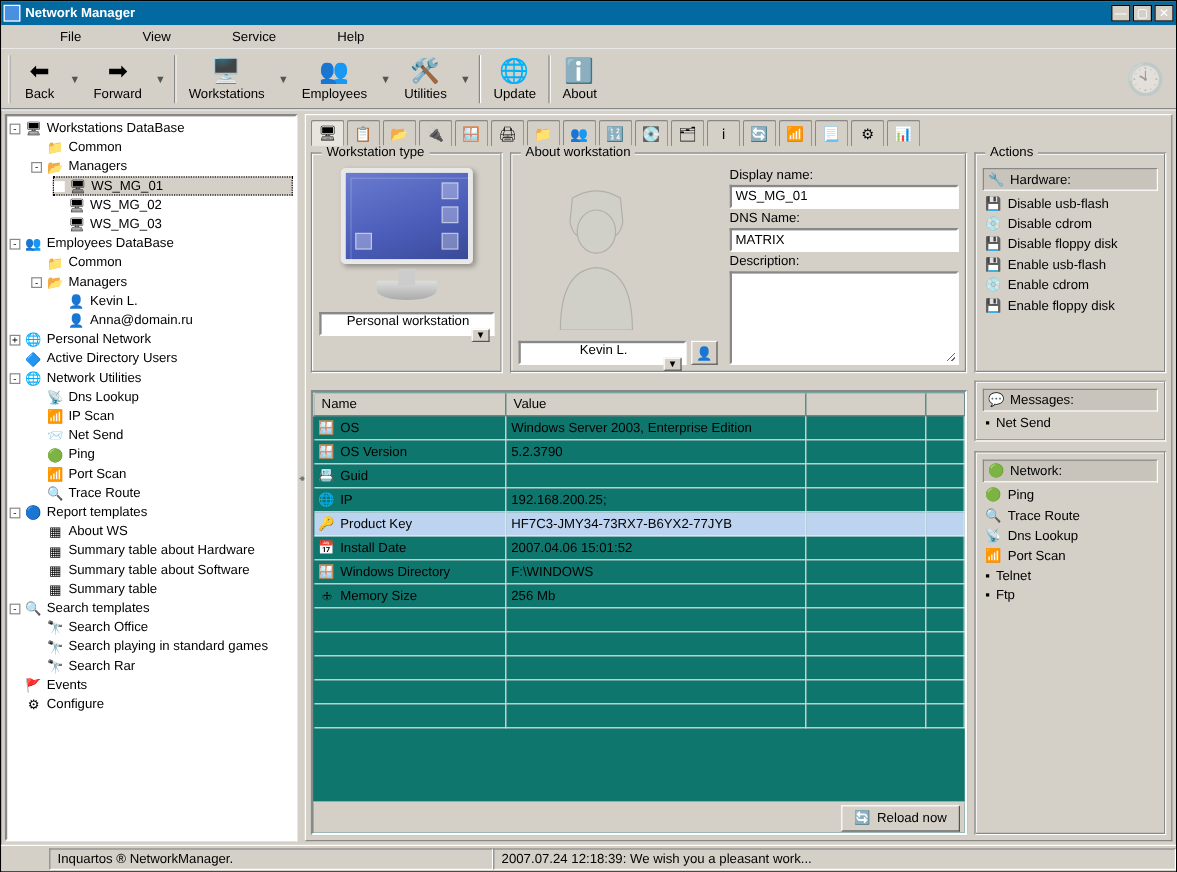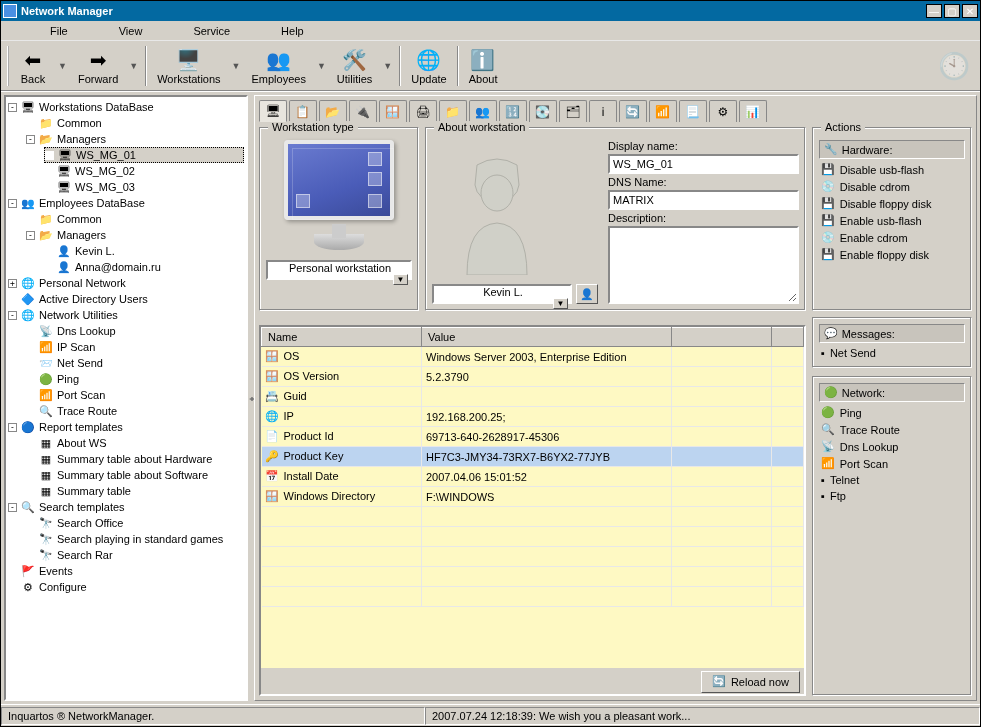--- a/index.html
+++ b/index.html
@@ -75,36 +75,36 @@
   .icon-btn { width: 22px; height: 20px; border: 1px solid; border-color: #fff #555 #555 #fff; background: #d4d0c8; display: flex; align-items: center; justify-content: center; font-size: 11px; cursor: pointer; }
 
   
   .groupbox { border: 1px solid; border-color: #888 #fff #fff #888; box-shadow: inset -1px -1px 0 #888, inset 1px 1px 0 #fff; padding: 12px 6px 6px 6px; position: relative; background: #d4d0c8; }
   .groupbox > .glegend { position: absolute; top: -7px; left: 8px; background: #d4d0c8; padding: 0 4px; font-size: 11px; }
   .right-panel { width: 160px; display: flex; flex-direction: column; gap: 8px; }
   .section-header { background: #c8c4bc; border: 1px solid; border-color: #888 #fff #fff #888; padding: 2px 4px; display: flex; align-items: center; gap: 4px; font-size: 11px; margin-bottom: 2px; }
   .action-link { display: flex; align-items: center; gap: 5px; padding: 2px 2px; cursor: pointer; font-size: 11px; }
 
   
-  .main-bottom { flex: 1; margin-top: 8px; display: flex; flex-direction: column; border: 2px solid; border-color: #888 #fff #fff #888; background: #fef9c3; overflow: hidden; }
+  .main-bottom { flex: 1; margin-top: 8px; display: flex; flex-direction: column; border: 2px solid; border-color: #888 #fff #fff #888; background: #0f766e; overflow: hidden; }
   .tbl { flex: 1; overflow-y: scroll; }
   .tbl table { width: 100%; border-collapse: collapse; font-size: 11px; }
   .tbl th { background: #d4d0c8; border: 1px solid; border-color: #fff #888 #888 #fff; padding: 3px 6px; text-align: left; font-weight: normal; height: 18px; position: sticky; top: 0; }
   .tbl td { border-bottom: 1px solid #e8e8e8; border-right: 1px solid #e8e8e8; padding: 2px 4px; height: 20px; vertical-align: middle; }
   .tbl tr.sel td { background: #bcd4f0; }
   .tbl td.iconcell { width: 160px; }
   .tbl td.iconcell .tcicon { display: inline-block; width: 14px; text-align: center; margin-right: 4px; font-size: 11px; }
 
   .reload-bar { height: 26px; display: flex; align-items: center; justify-content: flex-end; padding: 2px 4px; border-top: 1px solid #d4d0c8; background:#d4d0c8;}
   .btn { height: 22px; padding: 0 10px; border: 1px solid; border-color: #fff #555 #555 #fff; background: #d4d0c8; cursor: pointer; display: flex; align-items: center; gap: 5px; font-size: 11px; }
 
   
   .statusbar { height: 22px; background: #d4d0c8; border-top: 1px solid #fff; display: flex; align-items: center; font-size: 11px; }
   .statusbar .cell { border: 1px solid; border-color: #888 #fff #fff #888; height: 18px; padding: 2px 6px; display: flex; align-items: center; }
-  .statusbar .cell.c1 { width: 424px; }
+  .statusbar .cell.c1 { width: 370px; margin-left: 40px; }
   .statusbar .cell.c2 { flex: 1; }
 
   
   ::-webkit-scrollbar { width: 16px; height: 16px; }
   ::-webkit-scrollbar-track { background: #e8e8e8; }
   ::-webkit-scrollbar-thumb { background: #d4d0c8; border: 1px solid; border-color: #fff #555 #555 #fff; }
   ::-webkit-scrollbar-button { background: #d4d0c8; border: 1px solid; border-color: #fff #555 #555 #fff; height: 16px; }
 
 </style>
 </head>
@@ -472,41 +472,41 @@
                     <td></td>
                     <td></td>
                     <td></td>
                   </tr>
                   <tr>
                     <td class="iconcell"><span class="tcicon">🌐</span>IP</td>
                     <td>192.168.200.25;</td>
                     <td></td>
                     <td></td>
                   </tr>
-                  <tr>
-                    <td class="iconcell"><span class="tcicon">📄</span>Product Id</td>
-                    <td>69713-640-2628917-45306</td>
-                    <td></td>
-                    <td></td>
-                  </tr>
                   <tr class="sel">
                     <td class="iconcell"><span class="tcicon">🔑</span>Product Key</td>
                     <td>HF7C3-JMY34-73RX7-B6YX2-77JYB</td>
                     <td></td>
                     <td></td>
                   </tr>
                   <tr>
                     <td class="iconcell"><span class="tcicon">📅</span>Install Date</td>
                     <td>2007.04.06  15:01:52</td>
                     <td></td>
                     <td></td>
                   </tr>
                   <tr>
                     <td class="iconcell"><span class="tcicon">🪟</span>Windows Directory</td>
                     <td>F:\WINDOWS</td>
+                    <td></td>
+                    <td></td>
+                  </tr>
+                  <tr>
+                    <td class="iconcell"><span class="tcicon">🕁</span>Memory Size</td>
+                    <td>256 Mb</td>
                     <td></td>
                     <td></td>
                   </tr>
                   <tr>
                     <td class="iconcell"><span class="tcicon"></span></td>
                     <td></td>
                     <td></td>
                     <td></td>
                   </tr>
                   <tr>

